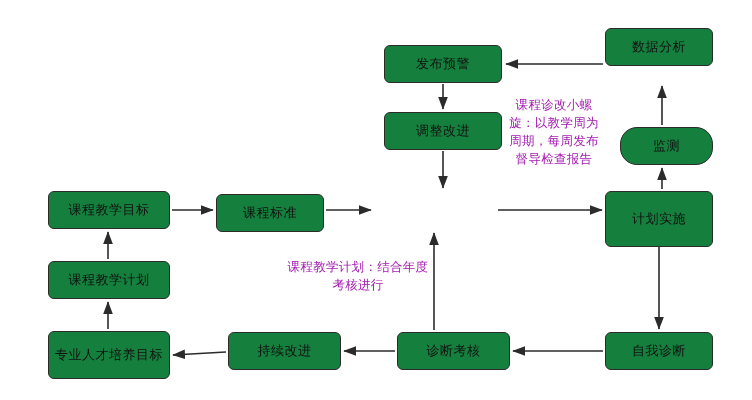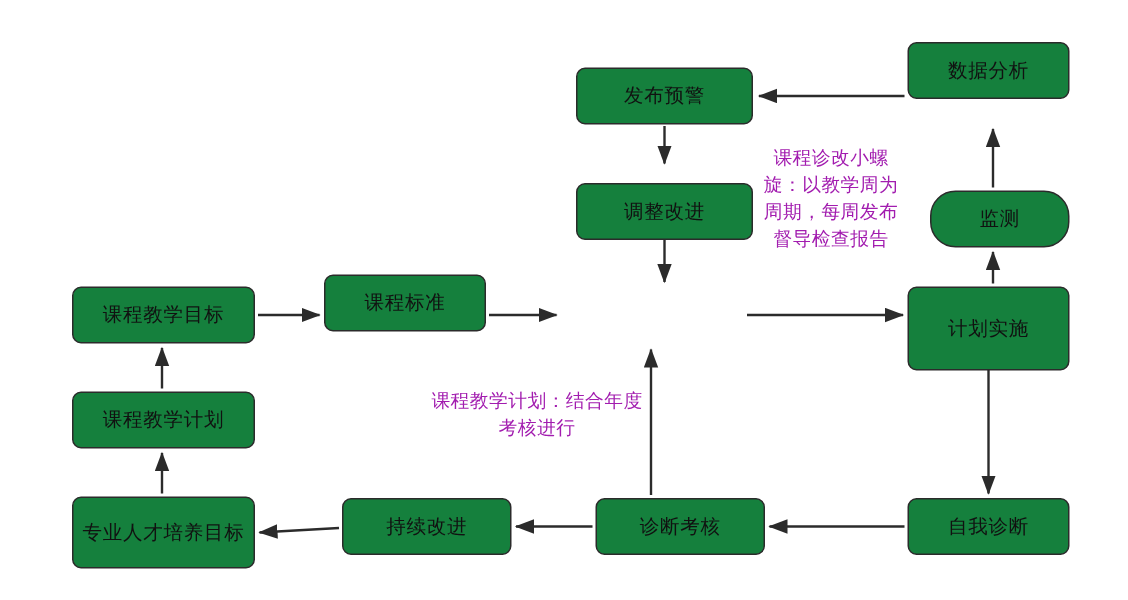--- a/index.html
+++ b/index.html
@@ -92,30 +92,30 @@
       <path d="M434,330 L434,233"></path>
     </g>
   </svg>
 
   <div class="node" style="left:384px; top:45px; width:118px; height:38px;">
       <span>发布预警</span>
     </div>
   <div class="node" style="left:605px; top:28px; width:108px; height:38px;">
       <span>数据分析</span>
     </div>
-  <div class="node" style="left:384px; top:112px; width:118px; height:38px;margin-top:10px;">
+  <div class="node" style="left:384px; top:112px; width:118px; height:38px;">
       <span>调整改进</span>
     </div>
   <div class="node" style="left:620px; top:127px; width:93px; height:38px;border-radius:17px;">
       <span>监测</span>
     </div>
   <div class="node" style="left:48px; top:191px; width:122px; height:38px;">
       <span>课程教学目标</span>
     </div>
-  <div class="node" style="left:216px; top:183px; width:108px; height:38px;">
+  <div class="node" style="left:216px; top:194px; width:108px; height:38px;">
       <span>课程标准</span>
     </div>
   <div class="node" style="left:605px; top:191px; width:108px; height:56px;text-align:right;">
       <span>计划实施</span>
     </div>
   <div class="node" style="left:48px; top:261px; width:122px; height:38px;">
       <span>课程教学计划</span>
     </div>
   <div class="node" style="left:48px; top:331px; width:122px; height:48px;">
       <span>专业人才培养目标</span>

